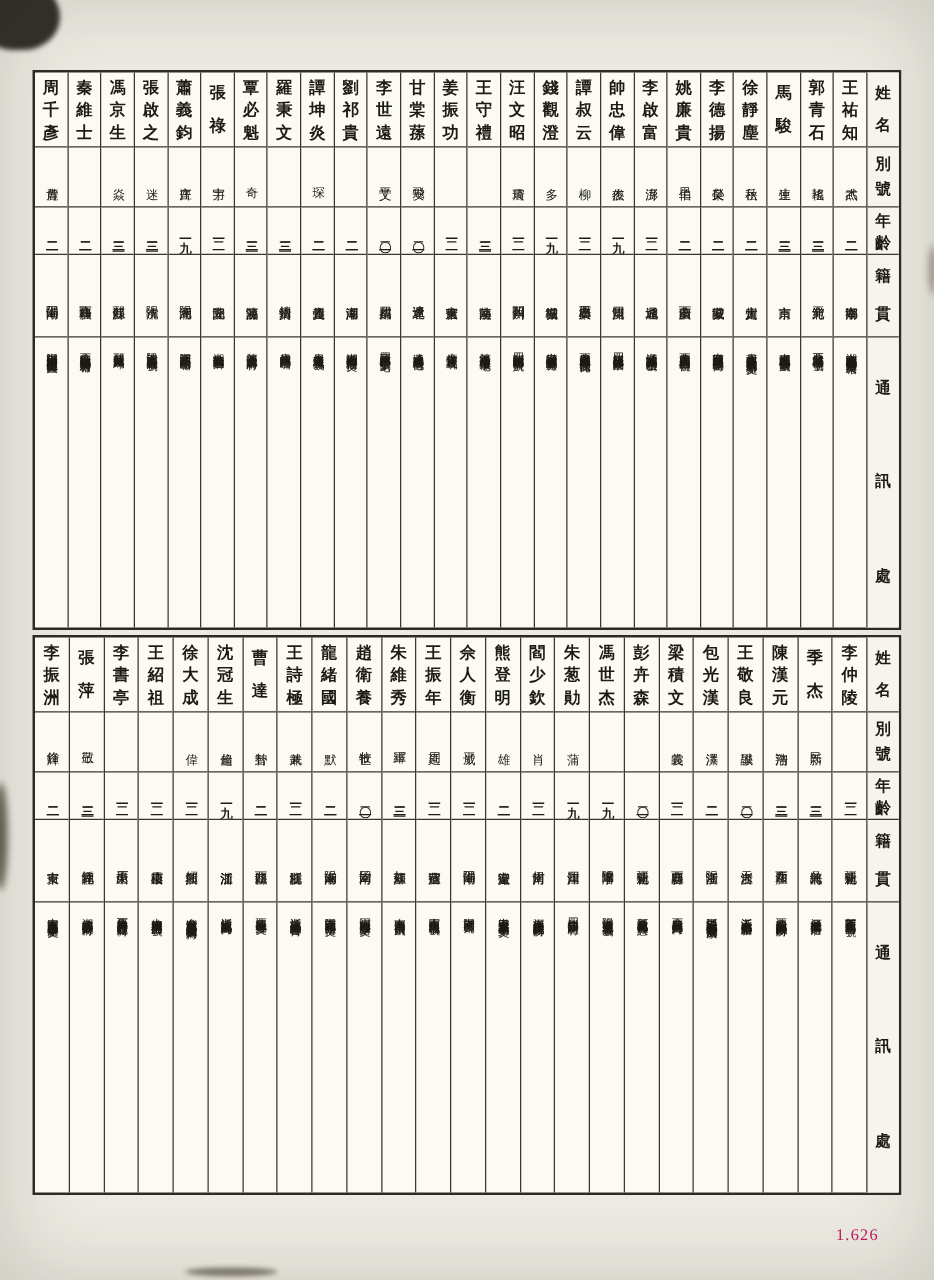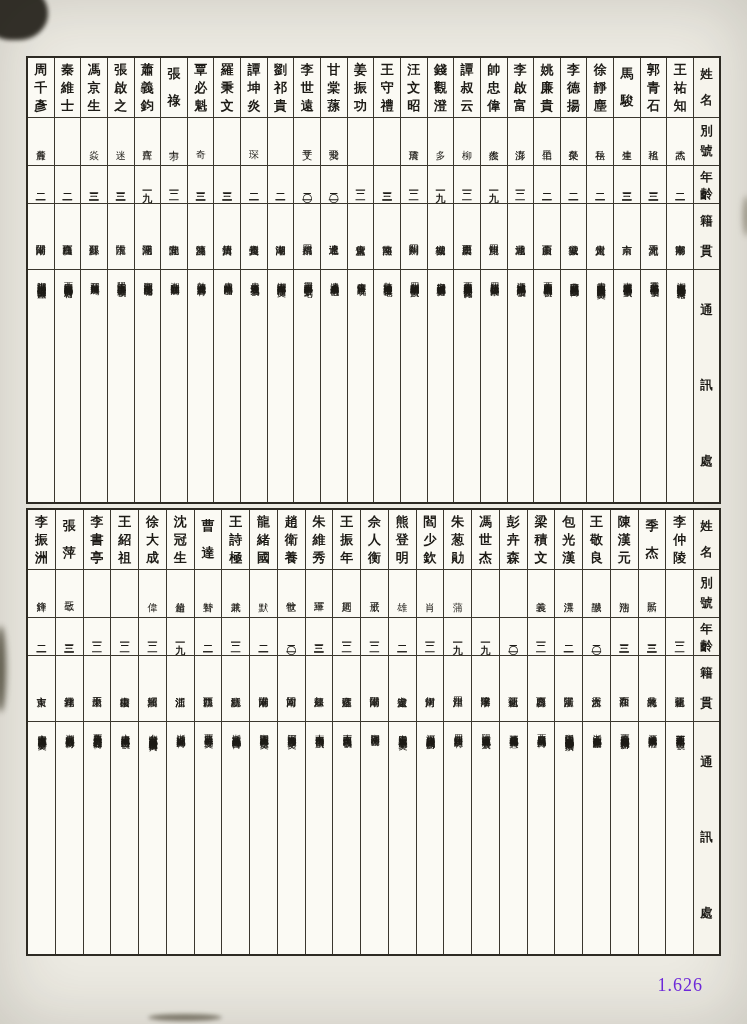--- a/index.html
+++ b/index.html
@@ -66,21 +66,21 @@
     max-height:100%;
   }
   .c-alias { font-size:10px; }
   .c-age   { font-size:10px; font-weight:600; }
   .c-place { font-size:10px; }
   .c-addr  { font-size:9px; }
   .c-addr .vtext { max-height:222px; letter-spacing:.5px; }
   
   .page-number {
     position:absolute; right:44px; bottom:28px;
-    font-size:18px; letter-spacing:1px; color:#6d28d9;
+    font-size:13px; letter-spacing:1px; color:#be185d;
     font-style:normal;
   }
   
   .smudge { position:absolute; pointer-events:none; }
   .smudge-corner {
     top:-16px; left:-14px; width:62px; height:56px;
     background:#201d16; border-radius:38% 62% 55% 45%;
     filter:blur(2px); opacity:.9;
   }
   .smudge-left {

